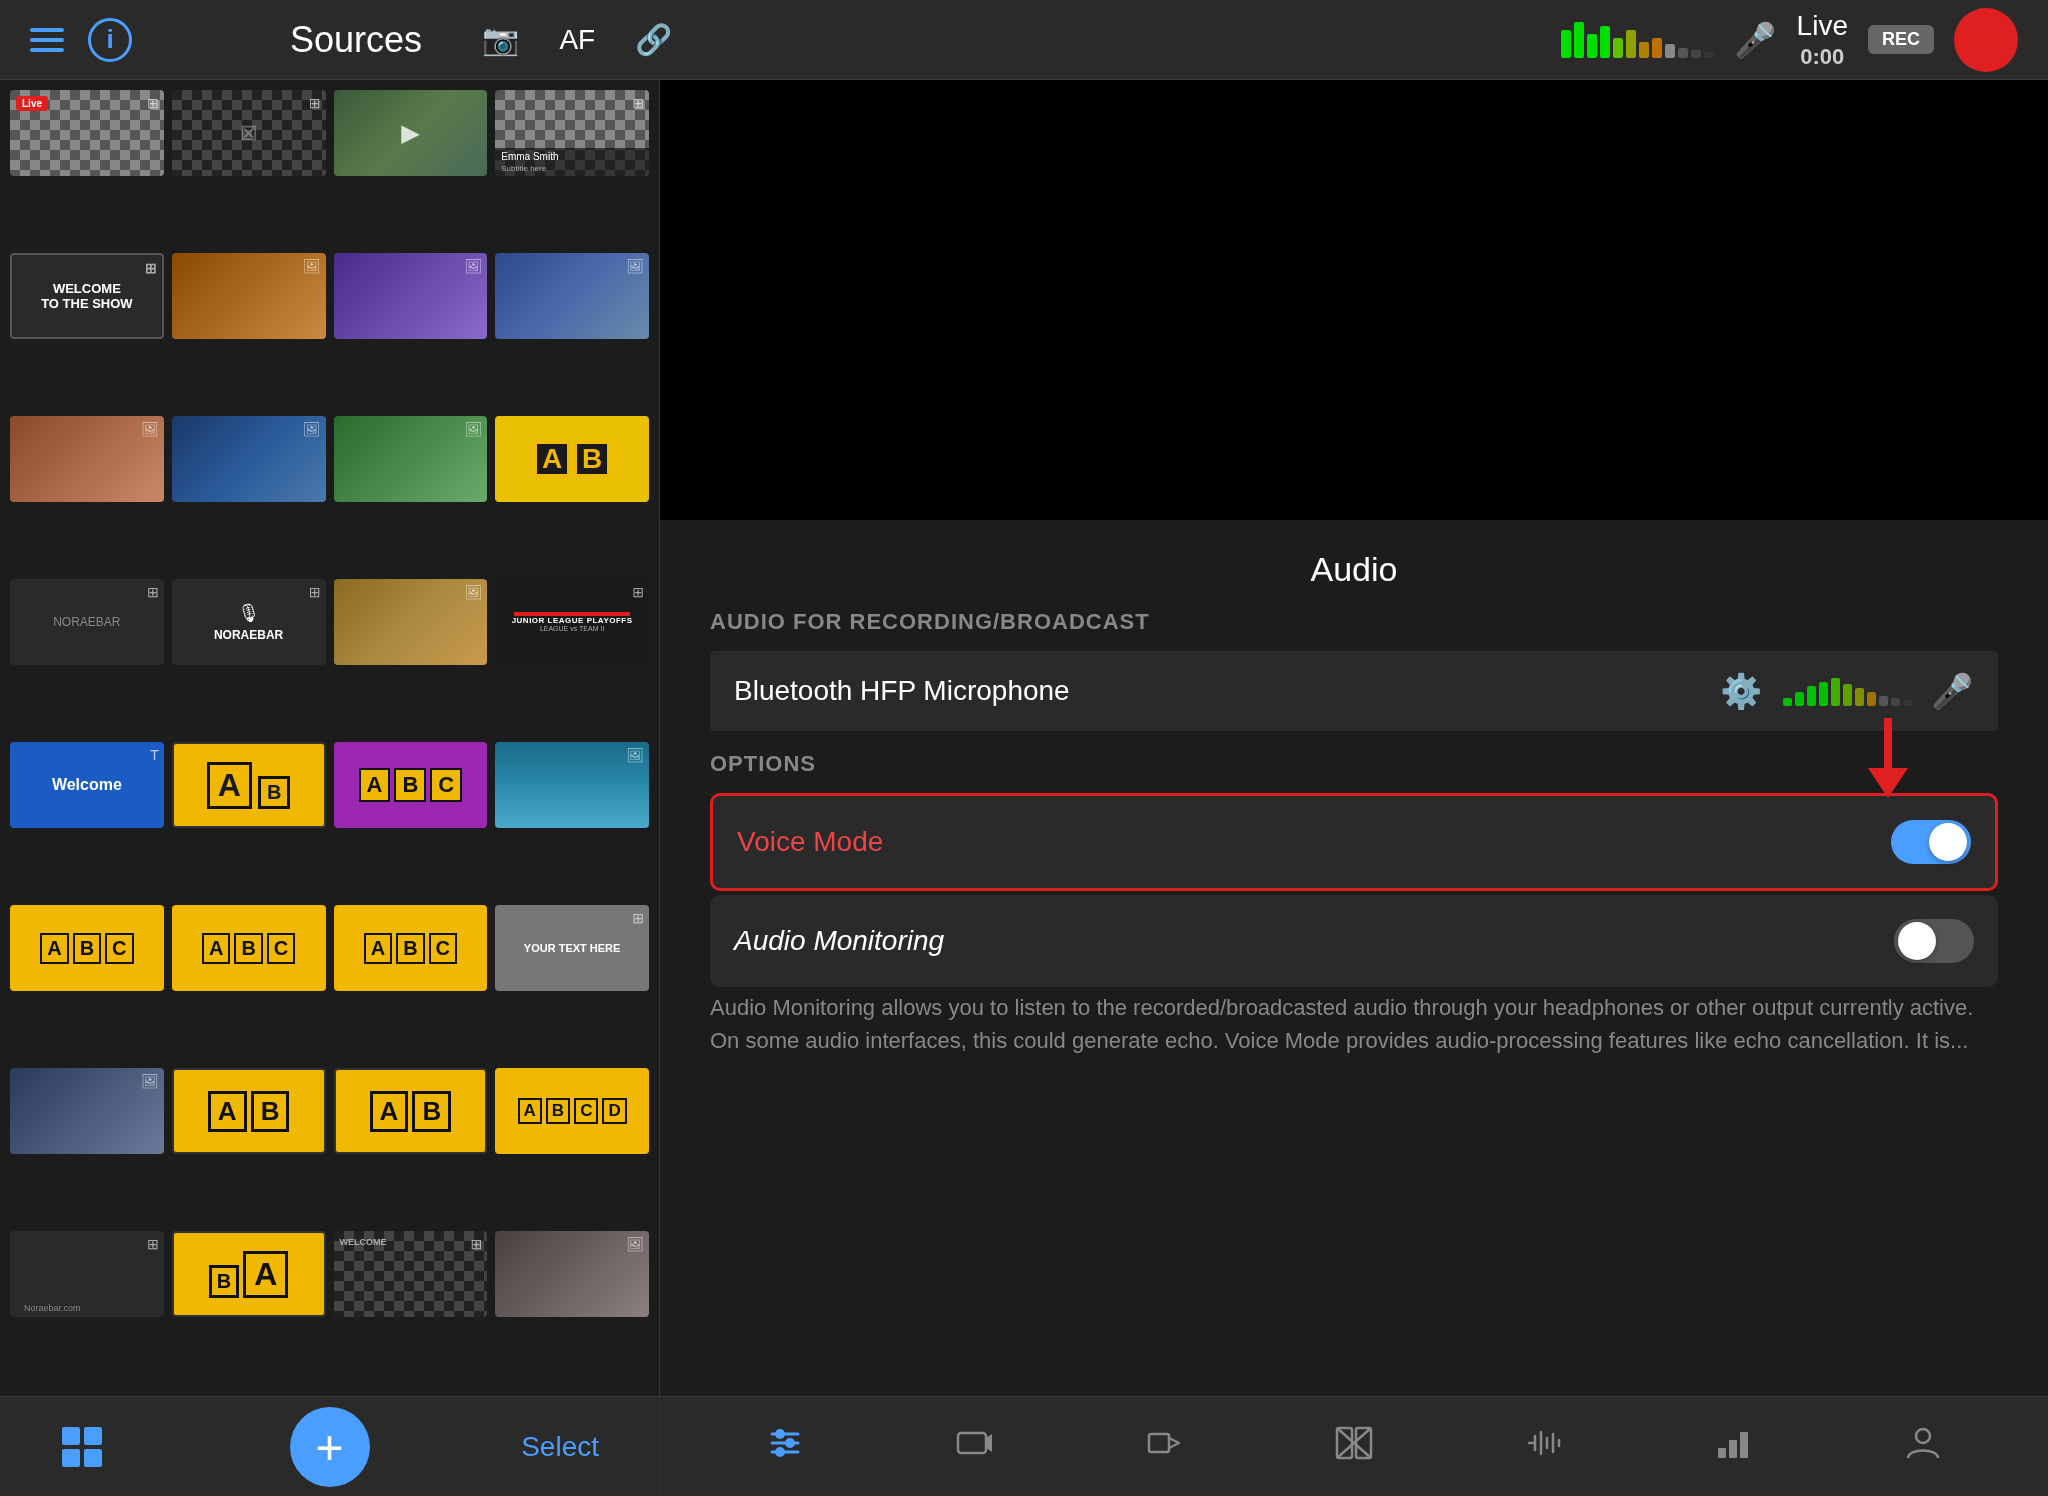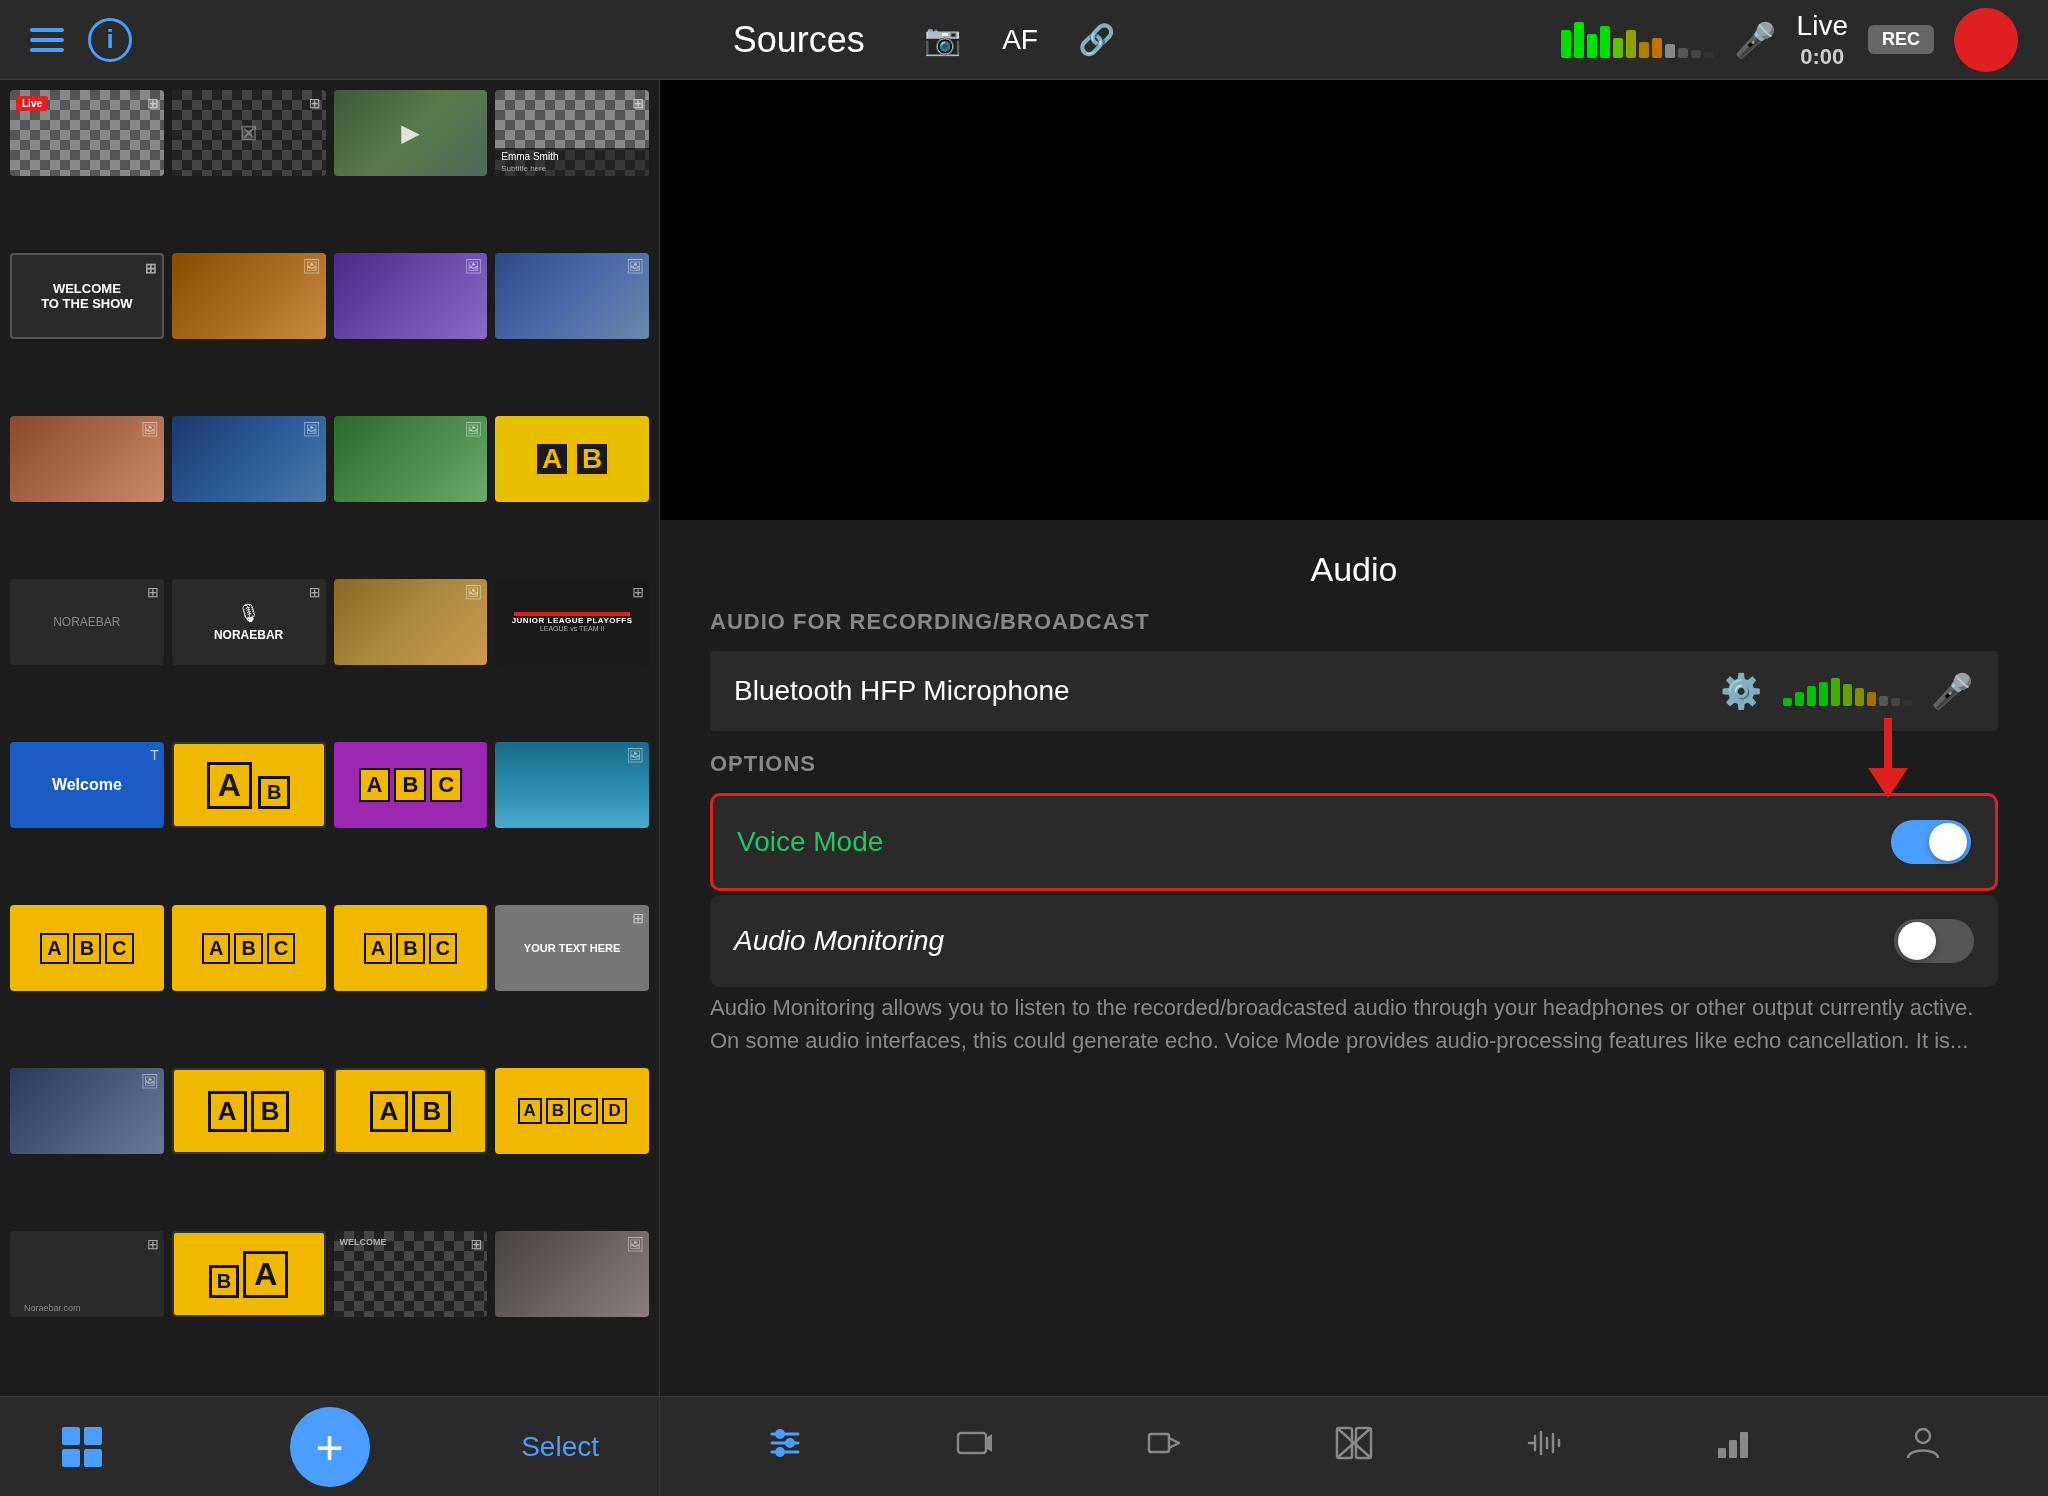--- a/index.html
+++ b/index.html
@@ -51,21 +51,21 @@
       justify-content: center;
       color: #4a9eff;
       font-size: 26px;
       font-weight: bold;
       cursor: pointer;
     }
     .header-center {
       flex: 1;
       display: flex;
       align-items: center;
-      justify-content: center;
+      justify-content: flex-start;
       gap: 60px;
     }
     .header-title {
       color: #fff;
       font-size: 36px;
       font-weight: 500;
     }
     .header-icons {
       display: flex;
       align-items: center;
@@ -319,21 +319,21 @@
       display: flex;
       align-items: center;
       background: #2a2a2a;
       border-radius: 10px;
       padding: 24px 24px;
       margin-bottom: 4px;
       border: 3px solid #e02020;
       position: relative;
     }
     .voice-mode-label {
-      color: #22c55e;
+      color: #ef4444;
       font-size: 28px;
       flex: 1;
     }
 
     
     .toggle-switch {
       width: 80px;
       height: 44px;
       border-radius: 22px;
       background: #4a9eff;

